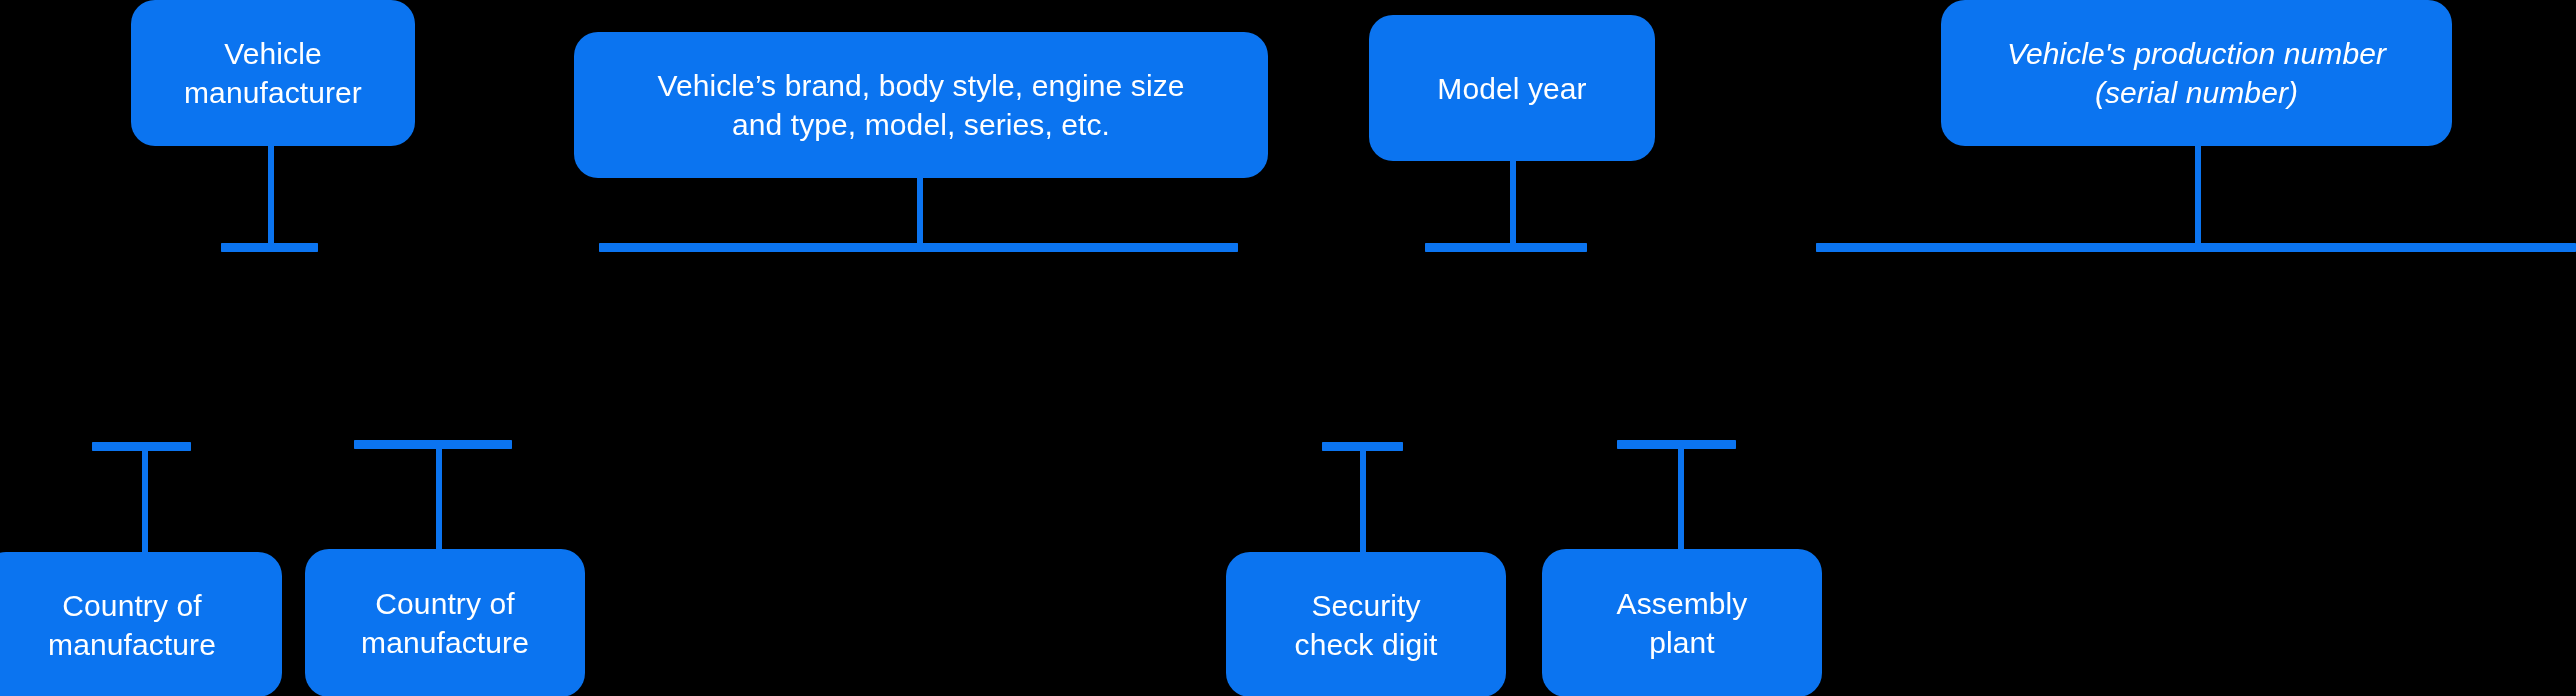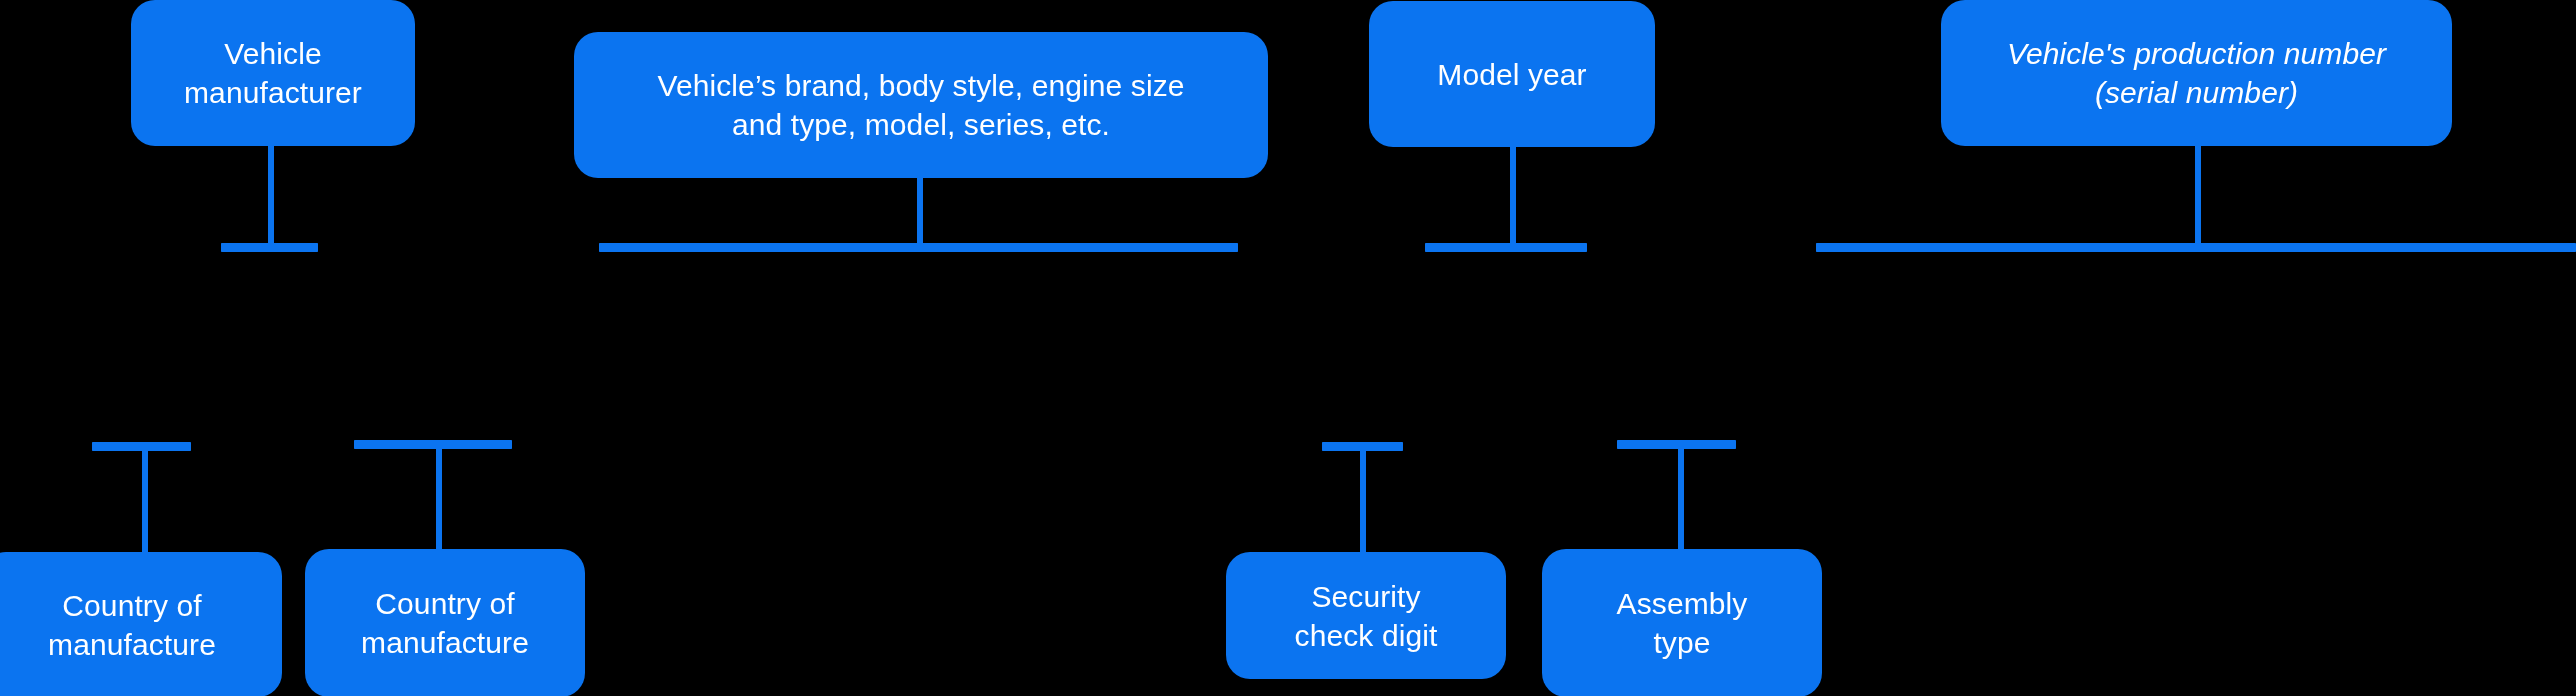--- a/index.html
+++ b/index.html
@@ -68,21 +68,21 @@
   <div class="node top" style="left:131px; top:0px; width:284px; height:146px;">
     <span class="label">Vehicle
 manufacturer</span>
   </div>
 
   <div class="node top" style="left:574px; top:0px; width:694px; height:146px;margin-top:32px;">
     <span class="label">Vehicle’s brand, body style, engine size
 and type, model, series, etc.</span>
   </div>
 
-  <div class="node top" style="left:1369px; top:1px; width:286px; height:146px;text-align:center;">
+  <div class="node top" style="left:1369px; top:15px; width:286px; height:146px;text-align:center;">
     <span class="label">Model year</span>
   </div>
 
   <div class="node top" style="left:1941px; top:0px; width:511px; height:146px;font-style:italic;">
     <span class="label">Vehicle's production number
 (serial number)</span>
   </div>
 
   <div class="stem" style="left:268px; top:146px; height:106px;"></div>
   <div class="bar" style="left:221px; top:243px; width:97px;"></div>
@@ -111,24 +111,24 @@
   <div class="node bottom" style="left:-18px; top:552px; width:300px; height:145px; border-radius:24px;">
     <span class="label">Country of
 manufacture</span>
   </div>
 
   <div class="node bottom" style="left:305px; top:549px; width:280px; height:148px;">
     <span class="label">Country of
 manufacture</span>
   </div>
 
-  <div class="node bottom" style="left:1226px; top:552px; width:280px; height:127px;">
+  <div class="node bottom" style="left:1226px; top:552px; width:280px; height:145px;">
     <span class="label">Security
 check digit</span>
   </div>
 
   <div class="node bottom" style="left:1542px; top:549px; width:280px; height:148px;">
     <span class="label">Assembly
-type</span>
+plant</span>
   </div>
 
 </div>
 
 
 </body></html>

